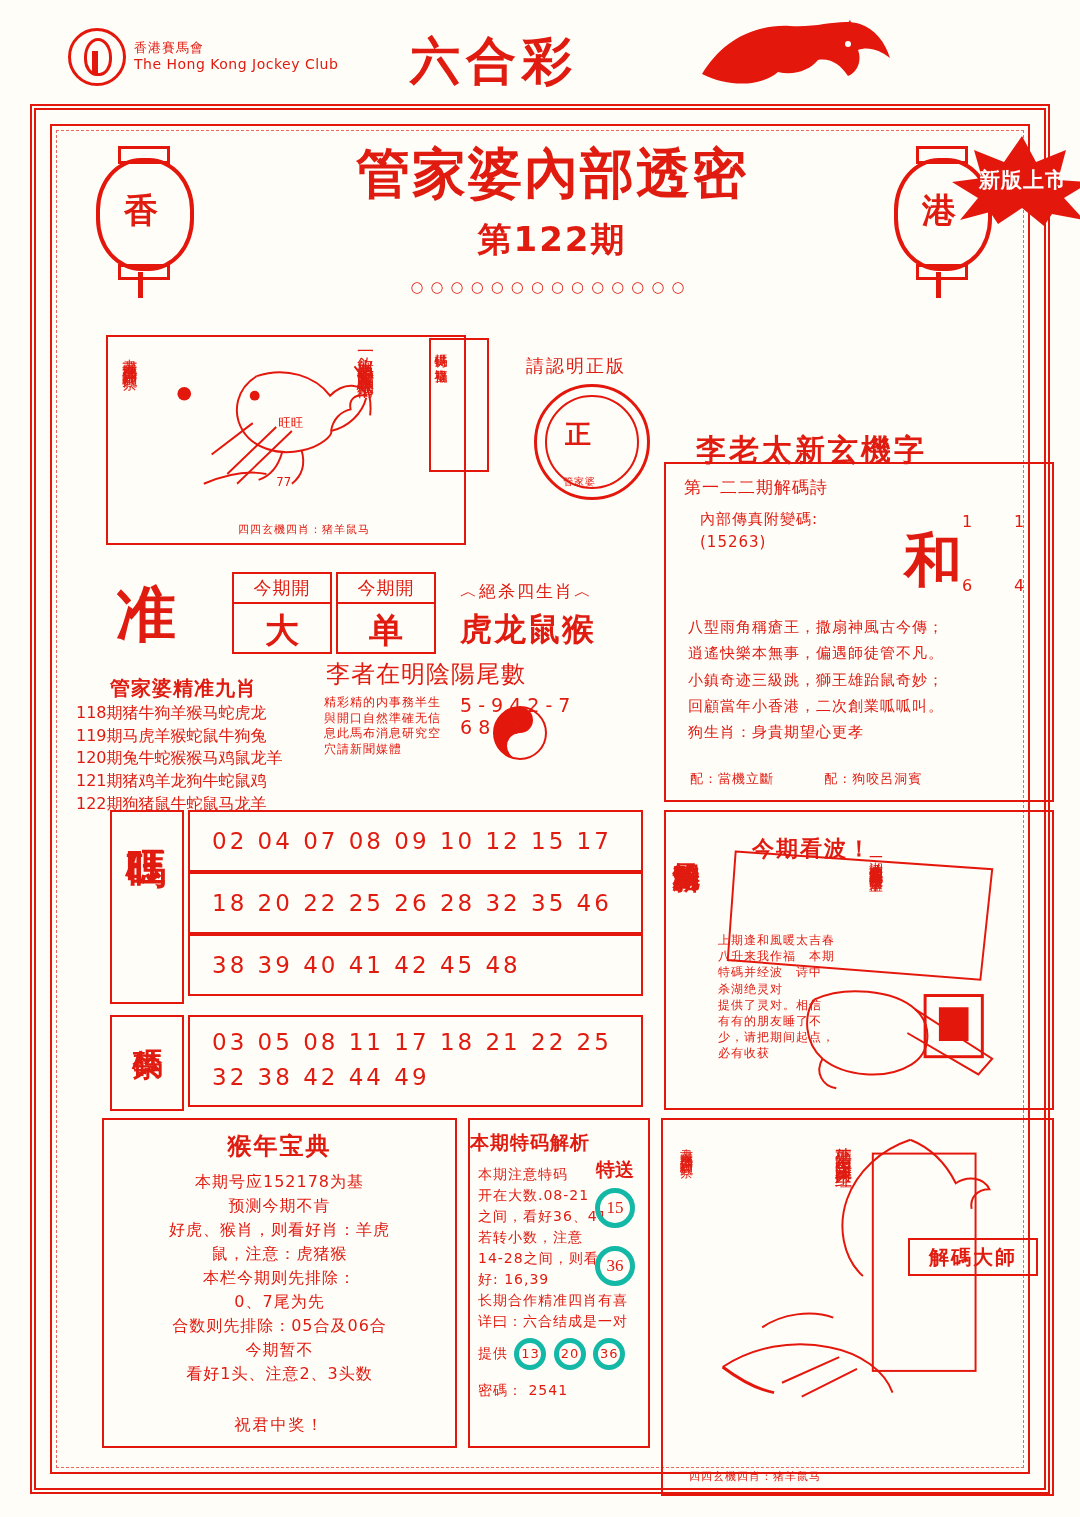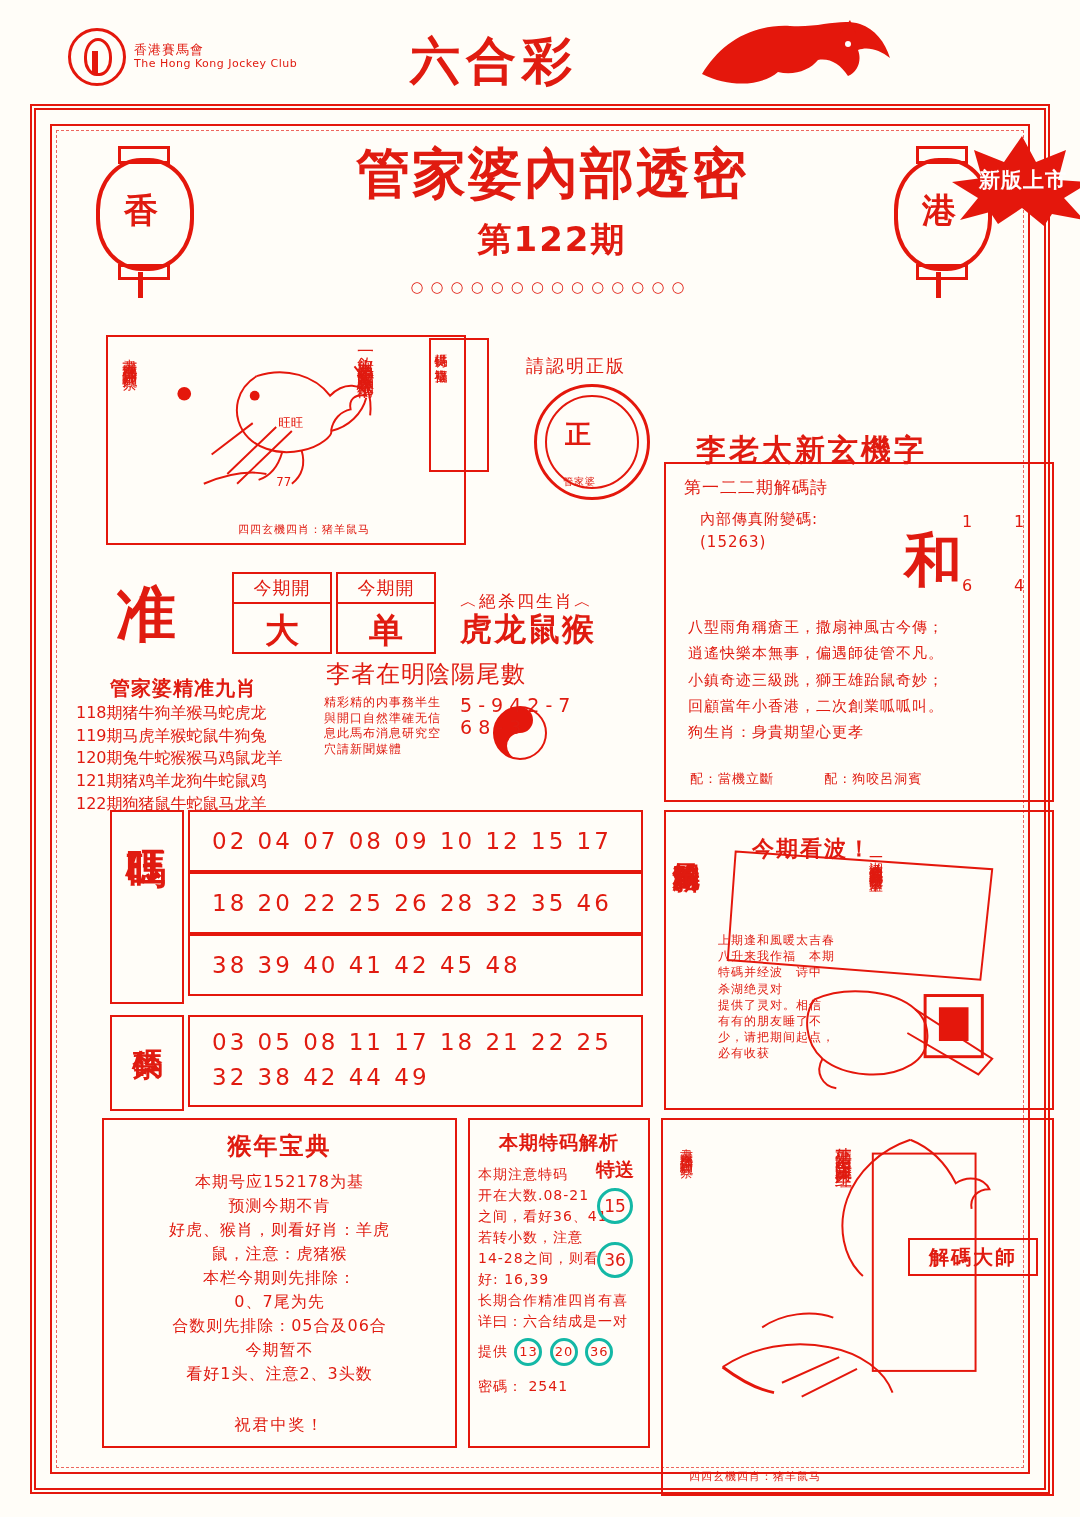--- a/index.html
+++ b/index.html
@@ -12,21 +12,21 @@
     overflow:hidden;
   }
   
   .header{position:absolute;left:0;top:0;width:1080px;height:104px;margin-left:10px;}
   .logo{position:absolute;left:58px;top:28px;display:flex;align-items:center;gap:8px;}
   .logo-mark{width:52px;height:52px;border:3px solid #e4170c;border-radius:50%;position:relative;}
   .logo-mark:before{content:"";position:absolute;left:13px;top:7px;width:22px;height:32px;border:3px solid #e4170c;border-radius:50% 50% 45% 45%;}
   .logo-mark:after{content:"";position:absolute;left:21px;top:20px;width:6px;height:22px;background:#e4170c;}
   .logo-txt{line-height:1.15;}
   .logo-cn{font-size:13px;letter-spacing:1px;}
-  .logo-en{font-size:11px;letter-spacing:.5px;text-align:right;}
+  .logo-en{font-size:14px;letter-spacing:.5px;text-align:right;}
   .masthead{position:absolute;left:400px;top:28px;font-size:50px;font-weight:bold;letter-spacing:6px;
     font-family:"DejaVu Serif","Liberation Serif",serif;}
   .horse{position:absolute;left:680px;top:14px;width:210px;height:82px;}
   
   .poster{position:absolute;left:30px;top:104px;width:1020px;height:1390px;
     border:6px double #e4170c;box-sizing:border-box;padding:6px;}
   .poster-inner{position:absolute;left:14px;top:14px;right:14px;bottom:14px;border:2px solid #e4170c;}
   .frame-deco{position:absolute;inset:4px;border:1px dashed #e4170c;opacity:.65;}
   
   .lantern{position:absolute;width:110px;height:150px;}
@@ -58,21 +58,21 @@
   .seal{position:absolute;left:498px;top:274px;width:110px;height:110px;border:3px solid #e4170c;border-radius:50%;}
   .seal .s2{position:absolute;inset:8px;border:2px solid #e4170c;border-radius:50%;}
   .seal .s3{position:absolute;left:28px;top:30px;font-size:26px;font-weight:bold;}
   .seal .s4{position:absolute;left:26px;bottom:8px;font-size:10px;letter-spacing:1px;}
   
   .zhun{position:absolute;left:80px;top:465px;font-size:60px;font-weight:bold;
      font-family:"DejaVu Serif","Liberation Serif",serif;}
   .kbox{position:absolute;width:96px;height:78px;border:2px solid #e4170c;text-align:center;}
   .kbox .h{font-size:18px;letter-spacing:1px;border-bottom:2px solid #e4170c;padding:2px 0;}
   .kbox .v{font-size:34px;font-weight:bold;padding-top:4px;}
-  .kill{position:absolute;left:424px;top:480px;font-size:17px;letter-spacing:2px;}
+  .kill{position:absolute;left:424px;top:470px;font-size:17px;letter-spacing:2px;}
   .kill-animals{position:absolute;left:424px;top:498px;font-size:32px;font-weight:bold;letter-spacing:2px;}
   
   .nine-title{position:absolute;left:74px;top:565px;font-size:20px;font-weight:bold;letter-spacing:1px;}
   .nine-list{position:absolute;left:40px;top:592px;font-size:16px;line-height:1.42;letter-spacing:0px;}
   .yy-title{position:absolute;left:290px;top:548px;font-size:24px;font-weight:normal;letter-spacing:1px;}
   .yy-note{position:absolute;left:288px;top:585px;font-size:12px;line-height:1.3;letter-spacing:1px;}
   .yy-nums{position:absolute;left:424px;top:588px;width:120px;height:70px;font-size:20px;}
   
   .lilao-title{position:absolute;left:660px;top:320px;font-size:30px;font-weight:bold;letter-spacing:3px;
      font-family:"DejaVu Serif","Liberation Serif",serif;}
@@ -98,24 +98,24 @@
   .art-sub{position:absolute;left:96px;top:52px;font-size:14px;line-height:1.4;letter-spacing:1px;}
   .art-left{position:absolute;left:6px;top:30px;font-size:27px;font-weight:bold;line-height:1.05;}
   .art-para{position:absolute;left:52px;top:120px;font-size:12px;line-height:1.35;letter-spacing:1px;}
   
   .b1{left:66px;top:1008px;width:355px;height:330px;}
   .b2{left:432px;top:1008px;width:182px;height:330px;}
   .b3{left:625px;top:1008px;width:393px;height:378px;}
   .b1 .t{text-align:center;font-size:24px;font-weight:bold;margin-top:10px;letter-spacing:2px;}
   .b1 .body{font-size:16px;line-height:1.5;text-align:center;margin-top:8px;letter-spacing:1px;}
   .b1 .foot{position:absolute;left:0;bottom:10px;width:100%;text-align:center;font-size:16px;letter-spacing:2px;}
-  .b2 .t{text-align:center;font-size:19px;font-weight:bold;margin-top:10px;letter-spacing:1px;}
+  .b2 .t{font-size:19px;font-weight:bold;margin-top:10px;letter-spacing:1px;}
   .b2 .body{font-size:14px;line-height:1.5;margin:8px 6px 0 8px;letter-spacing:1px;}
-  .b2 .song{position:absolute;right:6px;top:38px;width:54px;text-align:center;font-size:17px;line-height:1.25;}
-  .circ{display:inline-block;width:22px;height:22px;border:3px solid #14b8a6;border-radius:50%;
+  .b2 .song{position:absolute;right:6px;top:38px;width:54px;text-align:center;font-size:17px;line-height:1.25;font-family:Liberation Serif, serif;}
+  .circ{display:inline-block;width:22px;height:22px;border:5px solid #14b8a6;border-radius:50%;
     text-align:center;line-height:22px;font-size:13px;margin:0 1px;vertical-align:middle;}
   .circ.big{width:30px;height:30px;line-height:30px;font-size:17px;}
   .b3 .badge{position:absolute;right:14px;top:118px;width:126px;height:34px;border:2px solid #e4170c;
      text-align:center;line-height:34px;font-size:20px;font-weight:bold;letter-spacing:2px;}
   .b3 .vcols{position:absolute;left:170px;top:14px;font-size:17px;letter-spacing:2px;line-height:1.3;}
   .b3 .lbl{position:absolute;left:14px;top:18px;font-size:13px;line-height:1.3;letter-spacing:2px;}
   .b3 .cap{position:absolute;left:26px;bottom:10px;font-size:11px;letter-spacing:1px;}
   svg{display:block;}
 </style>
 </head>

